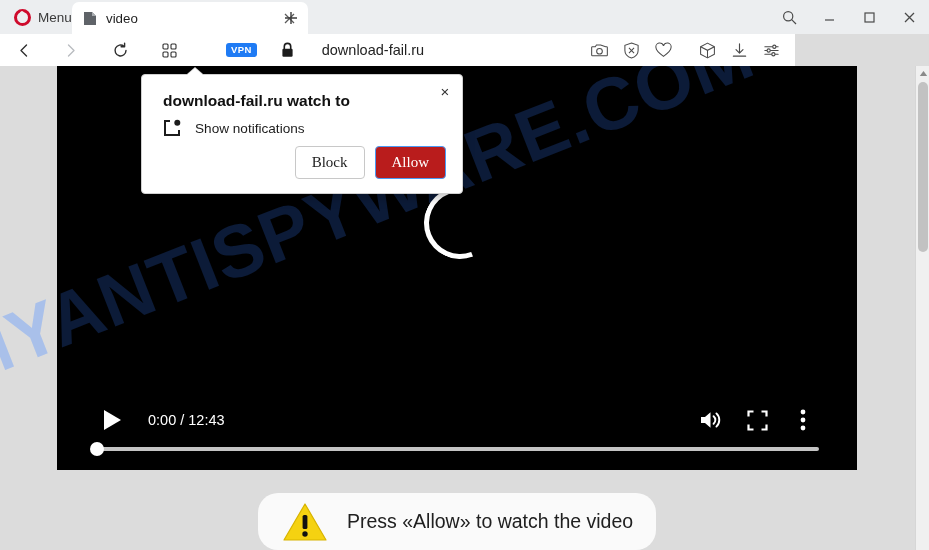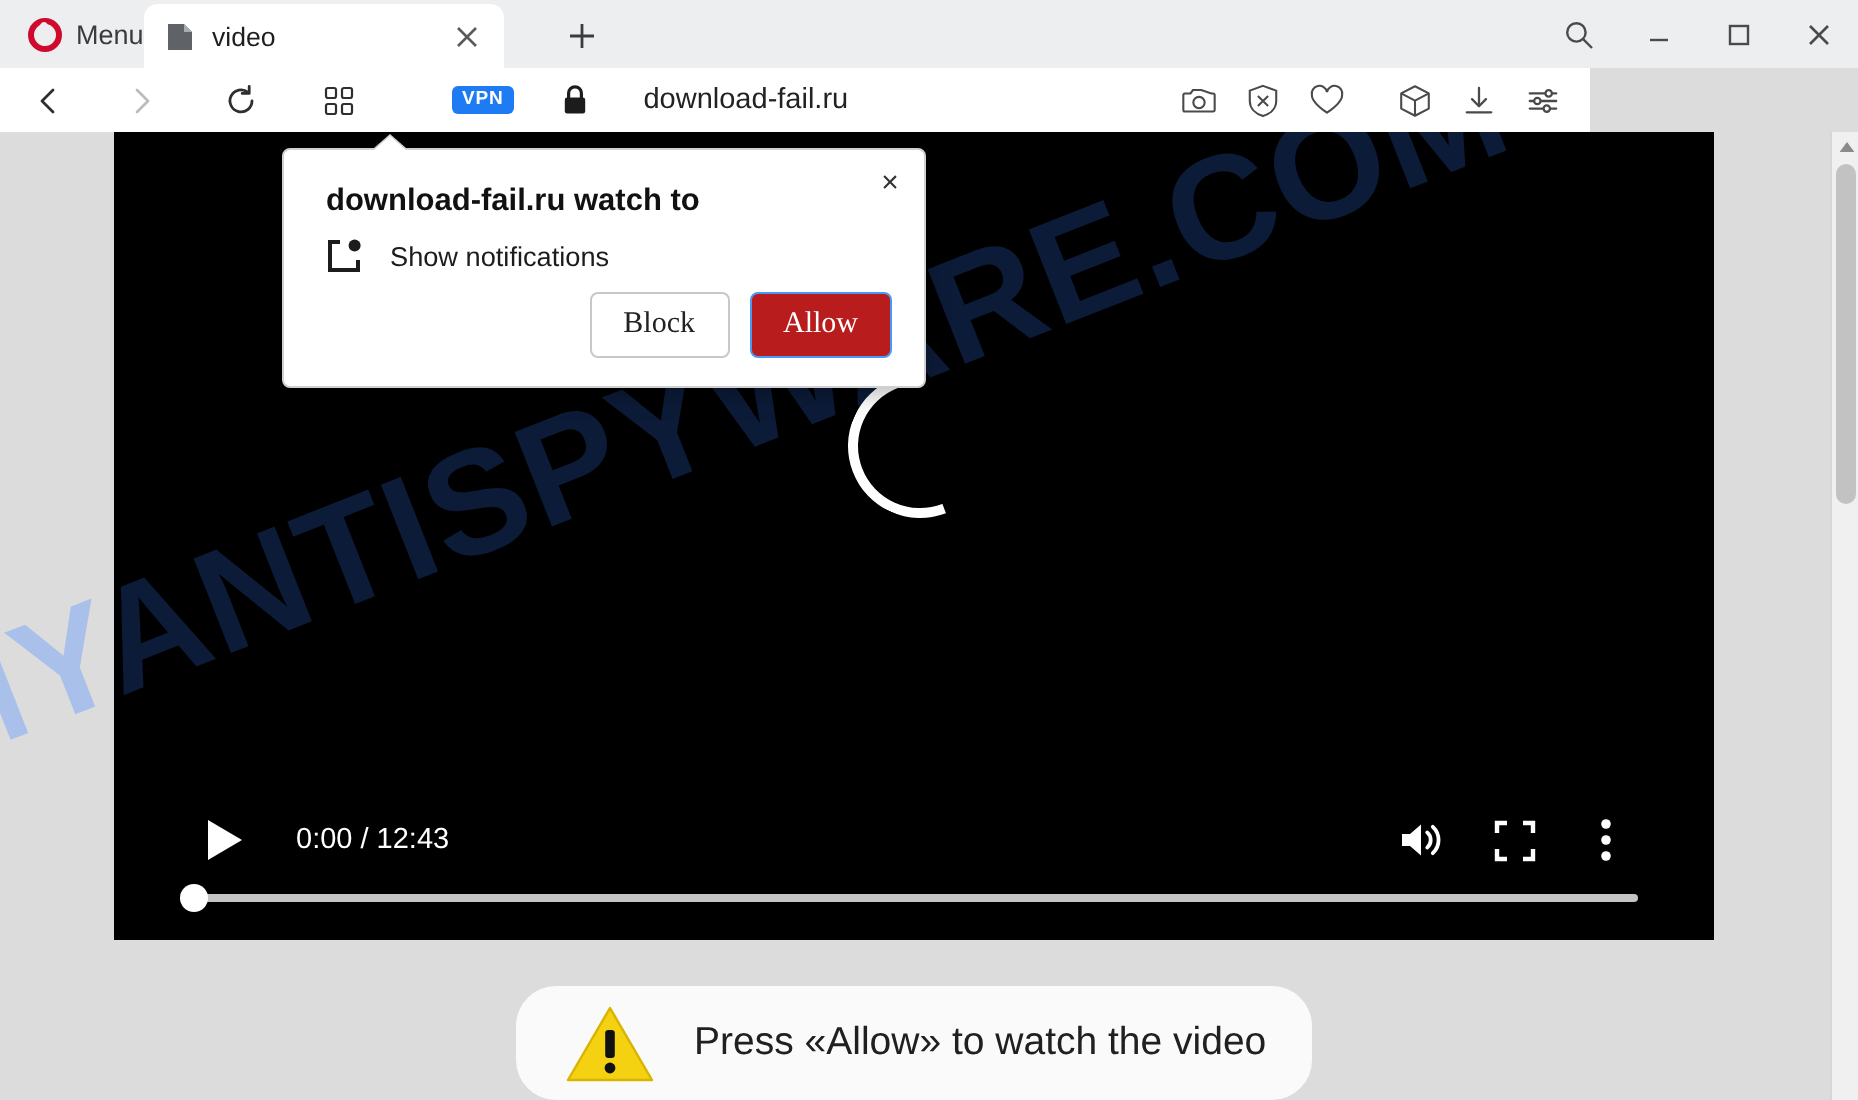--- a/index.html
+++ b/index.html
@@ -29,21 +29,21 @@
   }
   .opera-o::after {
     content: ""; position: absolute; left: 2.2px; top: -0.6px;
     width: 6.2px; height: 12.2px; border-radius: 50%;
     background: #eceef0;
   }
   .menu-label { font-size: 13.5px; color: #3b3b3b; }
 
   .tab {
     position: absolute; left: 72px; top: 2px;
-    width: 180px; height: 32px;
+    width: 236px; height: 32px;
     background: #ffffff;
     border-radius: 7px 7px 0 0;
     display: flex; align-items: center;
     padding: 0 8px 0 11px;
   }
   .tab-favicon {
     width: 14px; height: 15px; flex: 0 0 auto; position: relative;
   }
   .tab-title {
     font-size: 13.3px; color: #1f1f1f; margin-left: 9px;

